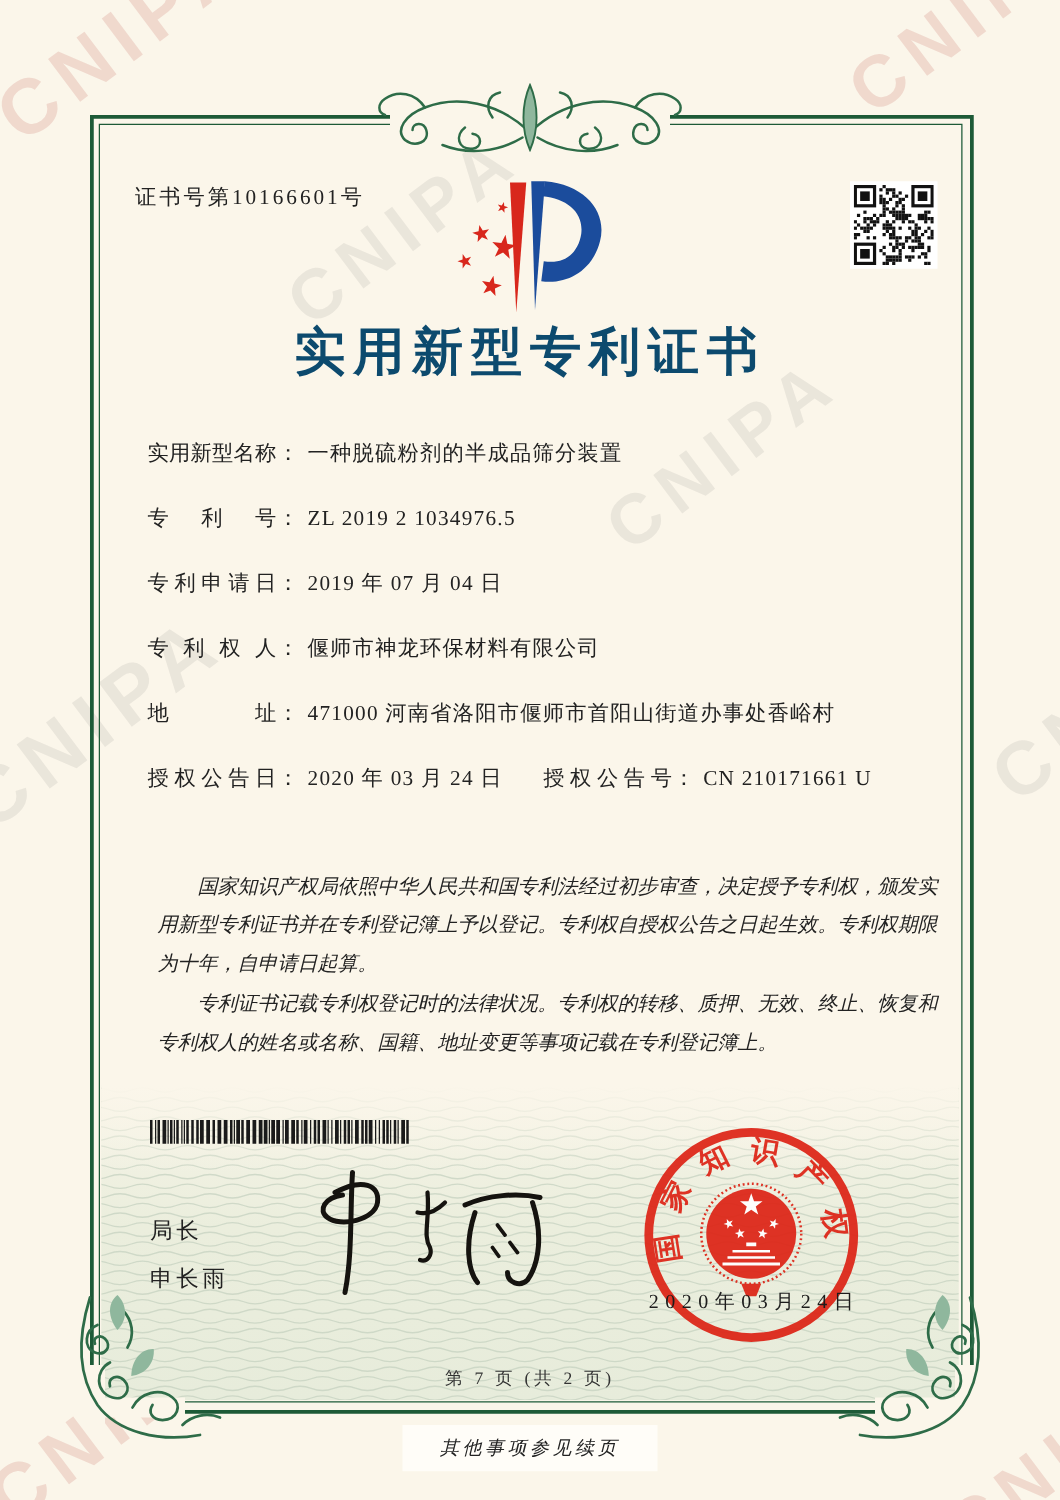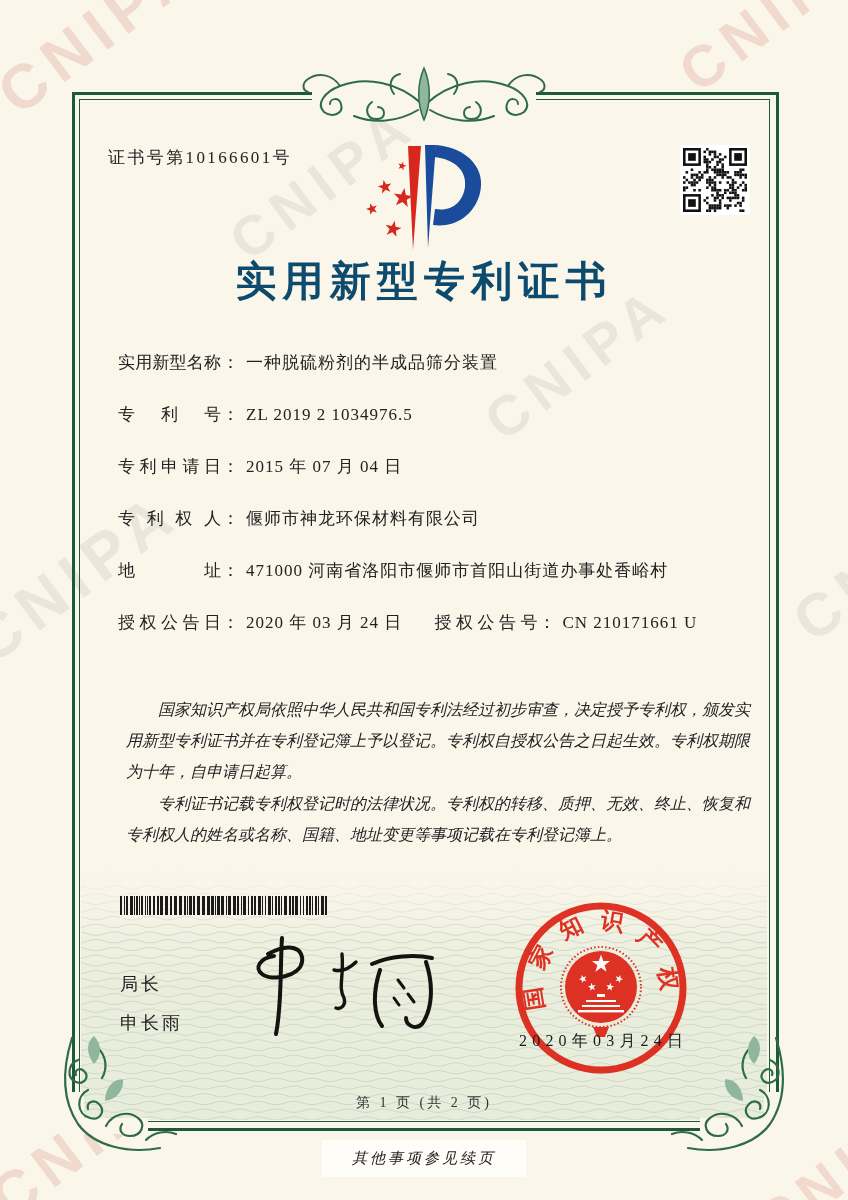--- a/index.html
+++ b/index.html
@@ -379,21 +379,21 @@
   <div id="title">实用新型专利证书</div>
 
   <div class="fields">
     <div class="frow">
       <span class="flabel">实用新型名称</span><span class="fcolon">：</span><span class="fvalue">一种脱硫粉剂的半成品筛分装置</span>
     </div>
     <div class="frow">
       <span class="flabel">专利号</span><span class="fcolon">：</span><span class="fvalue">ZL 2019 2 1034976.5</span>
     </div>
     <div class="frow">
-      <span class="flabel">专利申请日</span><span class="fcolon">：</span><span class="fvalue">2015 年 07 月 04 日</span>
+      <span class="flabel">专利申请日</span><span class="fcolon">：</span><span class="fvalue">2019 年 07 月 04 日</span>
     </div>
     <div class="frow">
       <span class="flabel">专利权人</span><span class="fcolon">：</span><span class="fvalue">偃师市神龙环保材料有限公司</span>
     </div>
     <div class="frow">
       <span class="flabel">地址</span><span class="fcolon">：</span><span class="fvalue">471000 河南省洛阳市偃师市首阳山街道办事处香峪村</span>
     </div>
     <div class="frow">
       <span class="flabel">授权公告日</span><span class="fcolon">：</span><span class="fvalue">2020 年 03 月 24 日</span>
       <span class="grant-pair2"><span class="flabel">授权公告号</span><span class="fcolon">：</span><span class="fvalue">CN 210171661 U</span></span>
@@ -447,16 +447,16 @@
           <rect x="74" y="100" width="30" height="2"></rect>
           <rect x="70" y="105" width="38" height="2"></rect>
           <rect x="66" y="110" width="46" height="2.4"></rect>
         </g>
         <path d="M81,127 L97,127 L93,137 L85,137 Z" fill="#dd2416"></path>
       </g>
     </g>
     <text x="89" y="146" font-size="16" fill="#1c1c1c" text-anchor="middle" textLength="164" lengthAdjust="spacing">2020年03月24日</text>
   </svg>
 
-  <div id="pageinfo">第 1 页 (共 2 页)</div>
+  <div id="pageinfo">第 7 页 (共 2 页)</div>
   <div id="note">其他事项参见续页</div>
 
 </div>
 
 </body></html>

